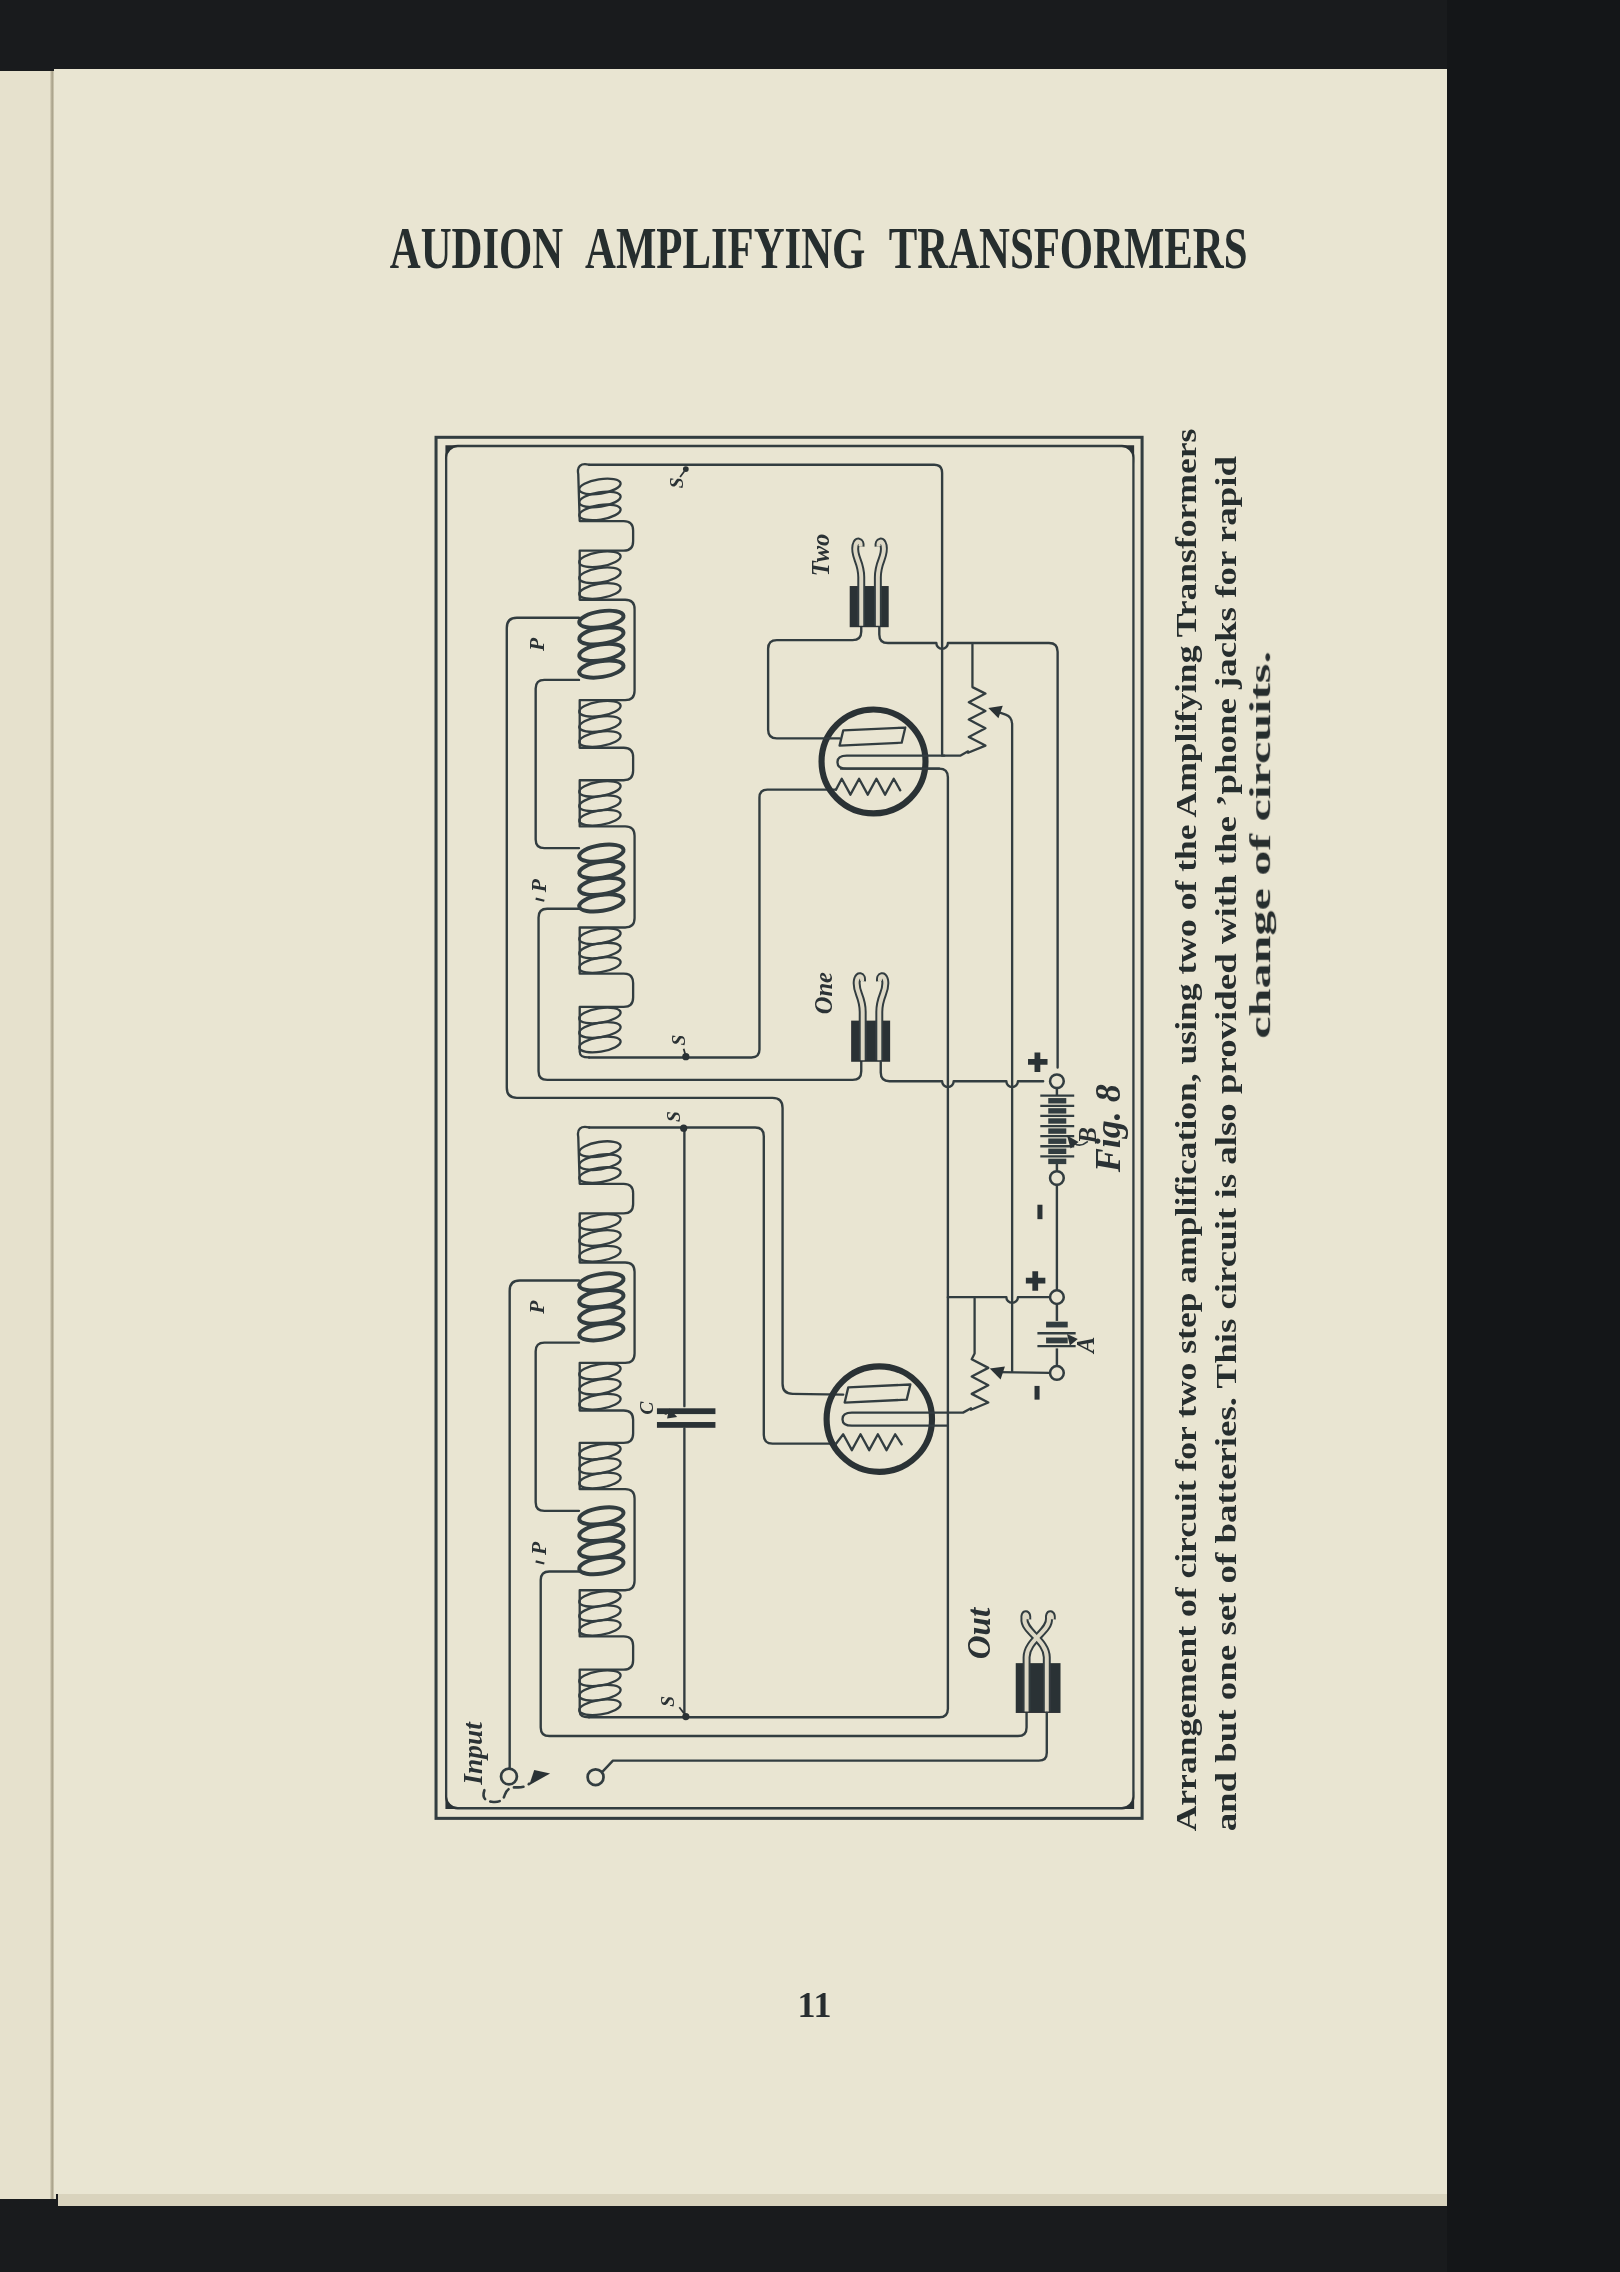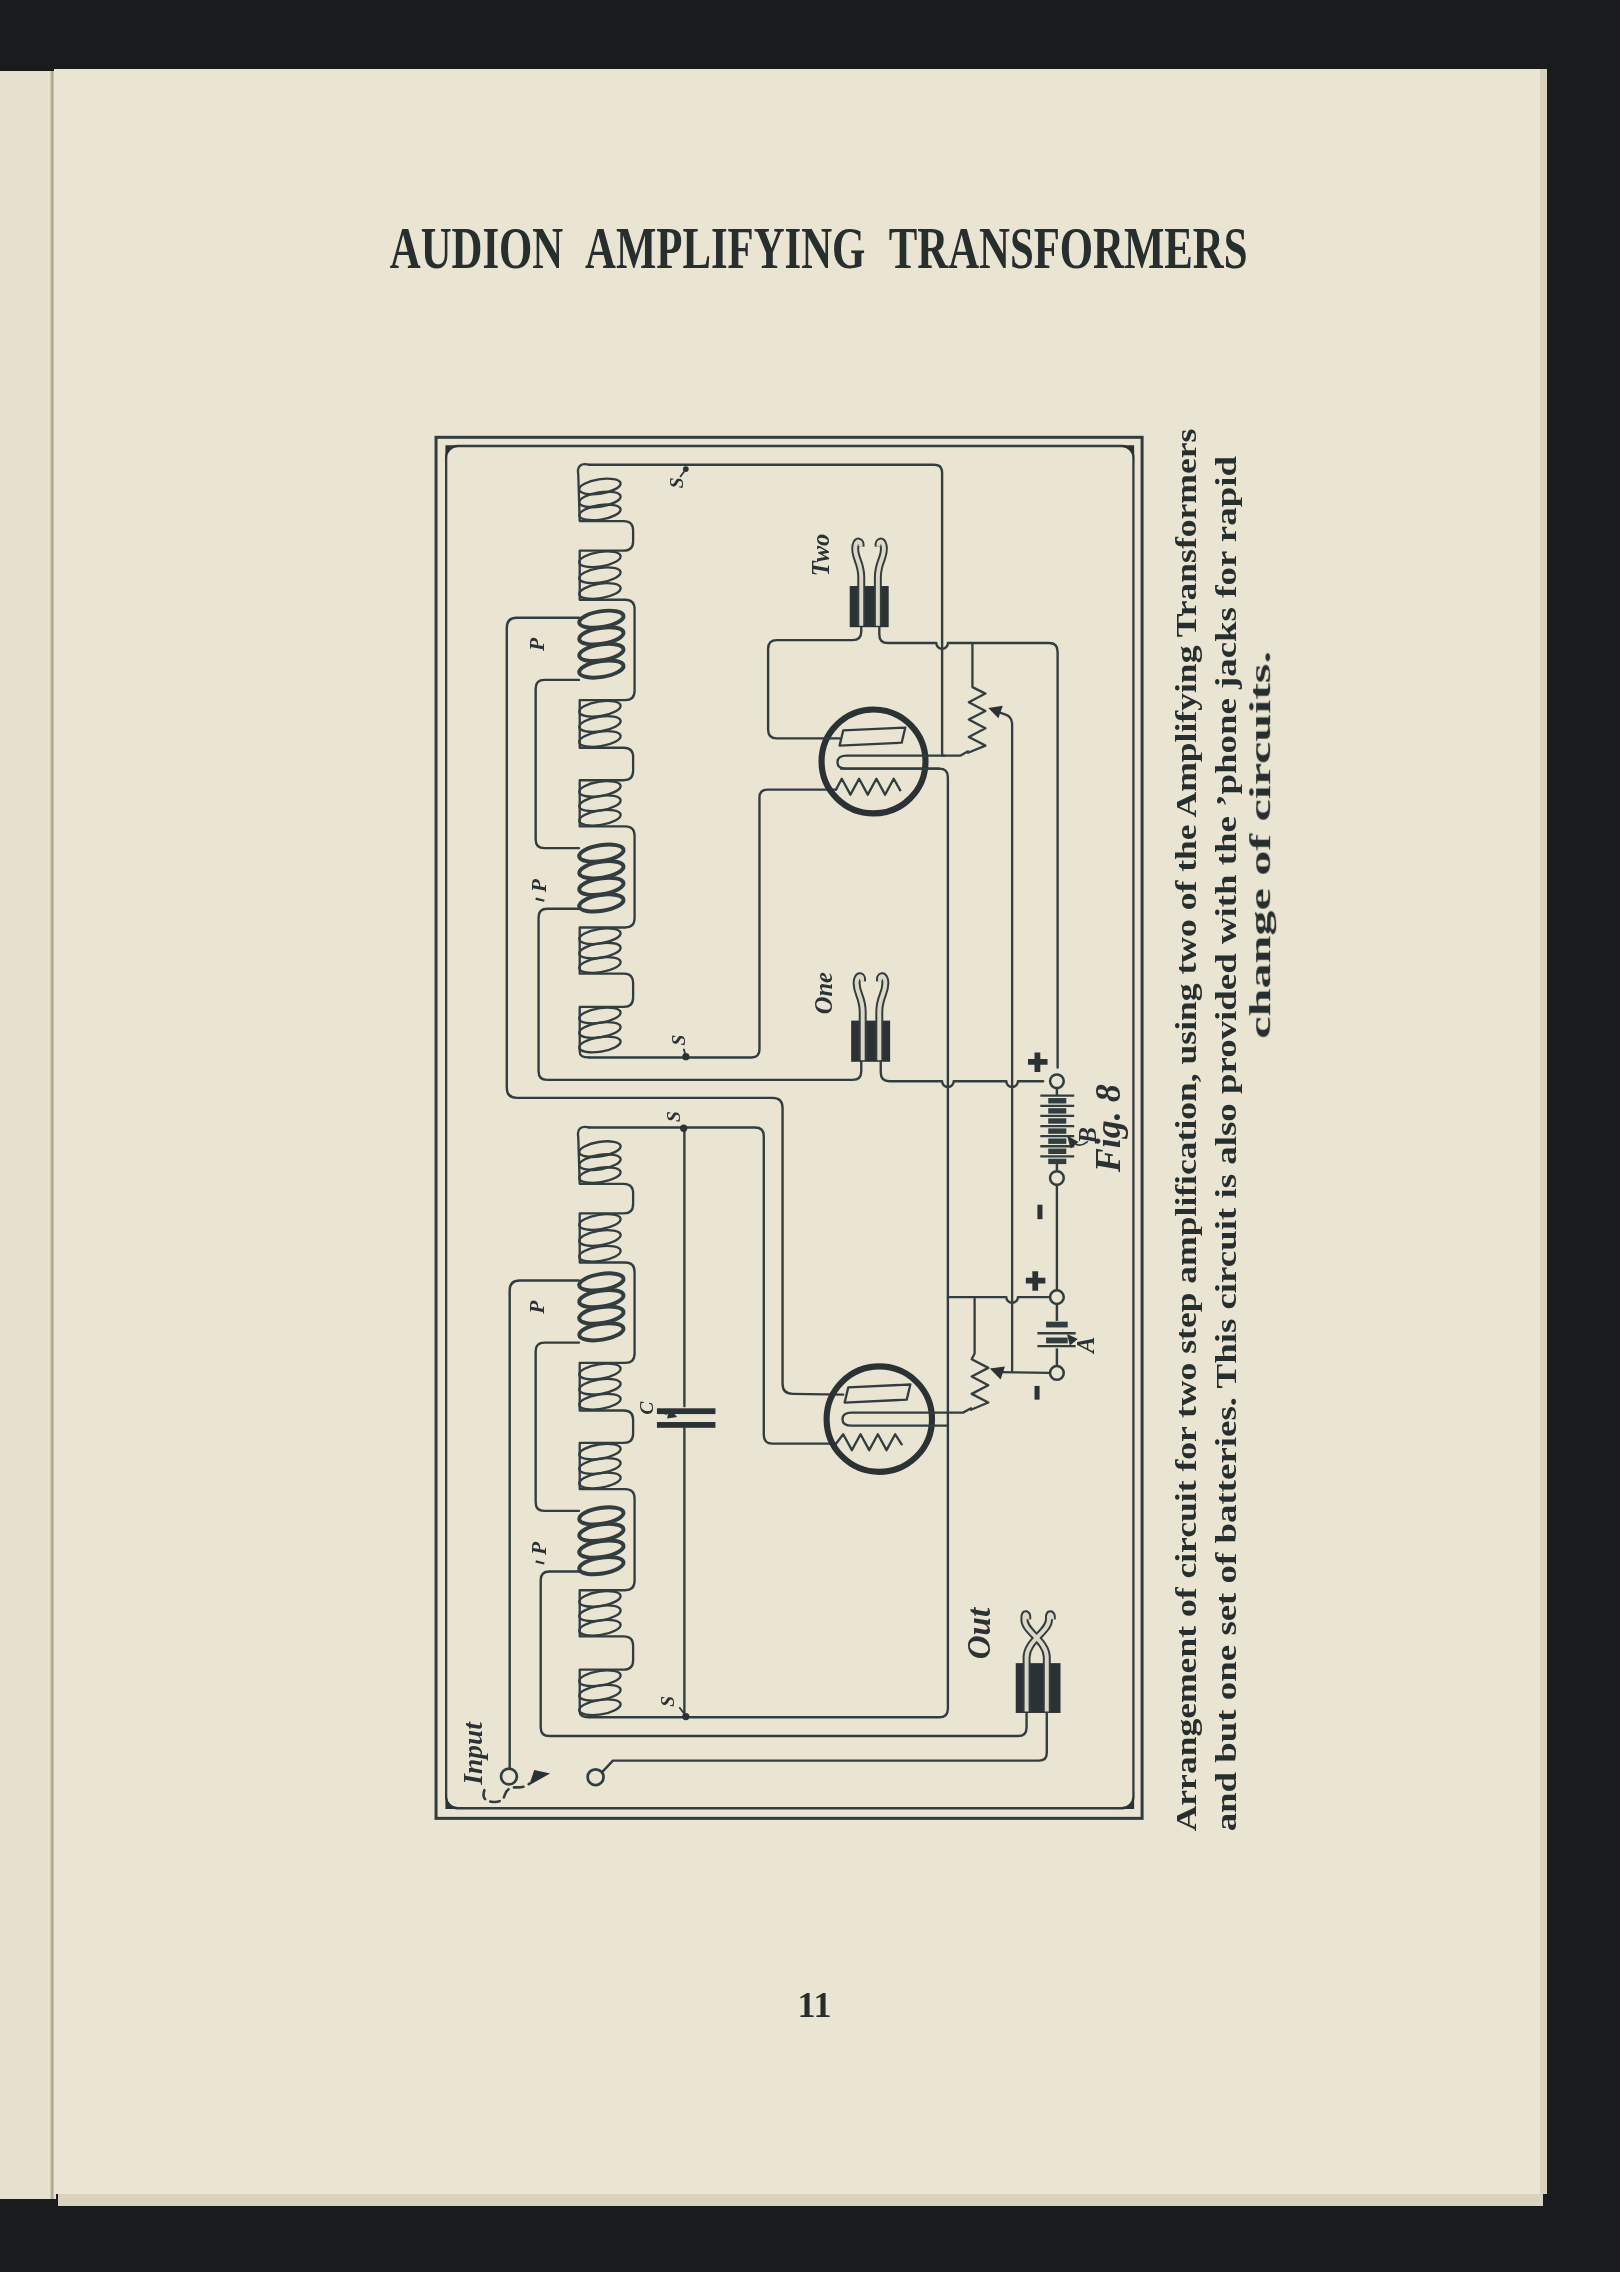--- a/index.html
+++ b/index.html
@@ -1,15 +1,15 @@
 <!DOCTYPE html>
 <html style="font-size:11.6px"><head><meta charset="utf-8">
 <style>
 html,body{margin:0;padding:0;background:#141618;}
-#scan{position:relative;width:1620px;height:2273px;background:#191b1d;overflow:hidden;}
+#scan{position:relative;width:1447px;height:2273px;background:#191b1d;overflow:hidden;}
 #leafedge{position:absolute;left:0;top:71px;width:56px;height:2128px;background:#e6e1cd;}
 #crease{position:absolute;left:50px;top:71px;width:4.3px;height:2128px;background:linear-gradient(90deg,#ddd7c1,#a49d85 55%,#d5cfb9);}
 #page{position:absolute;left:54px;top:69px;width:1492px;height:2125px;background:#e9e5d2;}
 #pagebottom{position:absolute;left:58px;top:2194px;width:1485px;height:12.3px;background:#d9d3bd;}
 #pageredge{position:absolute;left:1540px;top:69px;width:6.5px;height:2125px;background:#d8d2bc;}
 #pageno{position:absolute;left:793px;top:1984px;width:43px;text-align:center;font-family:"Liberation Serif",serif;font-weight:bold;font-size:36px;color:#272d2f;filter:blur(0.3px);}
 </style></head>
 <body>
 
 <div id="scan">

